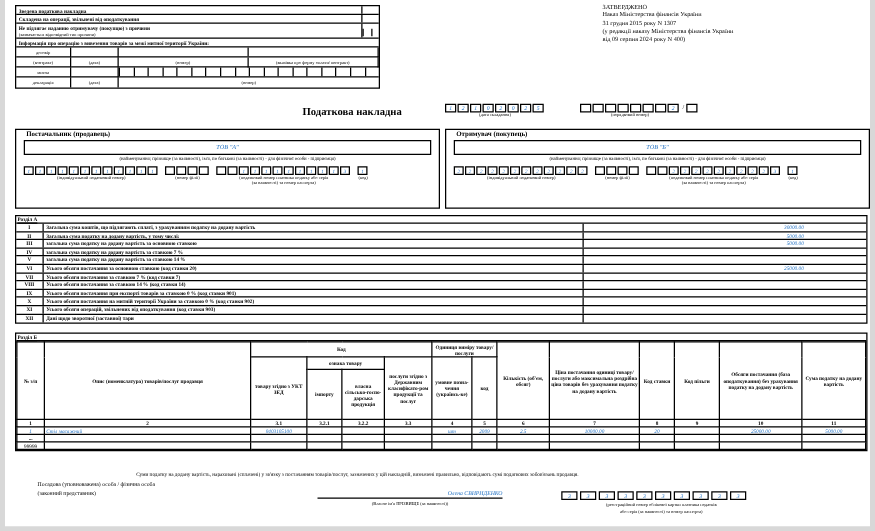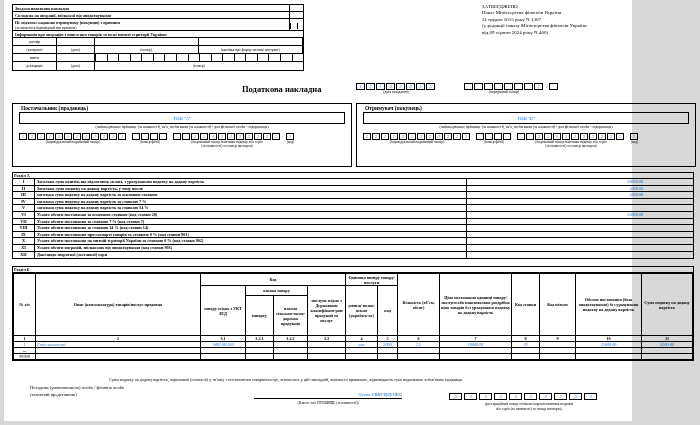--- a/index.html
+++ b/index.html
@@ -1,18 +1,18 @@
 <!DOCTYPE html>
 <html><head>
 <meta charset="utf-8">
 <style>
   * { box-sizing: border-box; margin: 0; padding: 0; }
   html, body { width: 700px; height: 425px; overflow: hidden; background: #d8d8d8; }
   body { font-family: "Liberation Serif", serif; color: #000; position: relative; }
-  .page { position: absolute; left: 4px; top: 0; width: 628px; height: 421px; background: #fff; }
+  .page { position: absolute; left: 4px; top: 0; width: 692px; height: 421px; background: #fff; }
   .blue { color: #1f6fc2; font-style: italic; }
   .abs { position: absolute; }
   
   .info { position: absolute; left: 8px; top: 4px; width: 292px; border: 1px solid #000; font-size: 4.2px; }
   .info .r { display: flex; border-bottom: 1px solid #000; }
   .info .r:last-child { border-bottom: none; }
   .info .lbl { flex: 1; padding: 0.5px 2px; font-weight: bold; }
   .info .box { width: 14px; border-left: 1px solid #000; }
   .info .sub { font-weight: normal; font-size: 3.6px; }
   .info .small2 { display: flex; width: 14px; border-left: 1px solid #000; }

